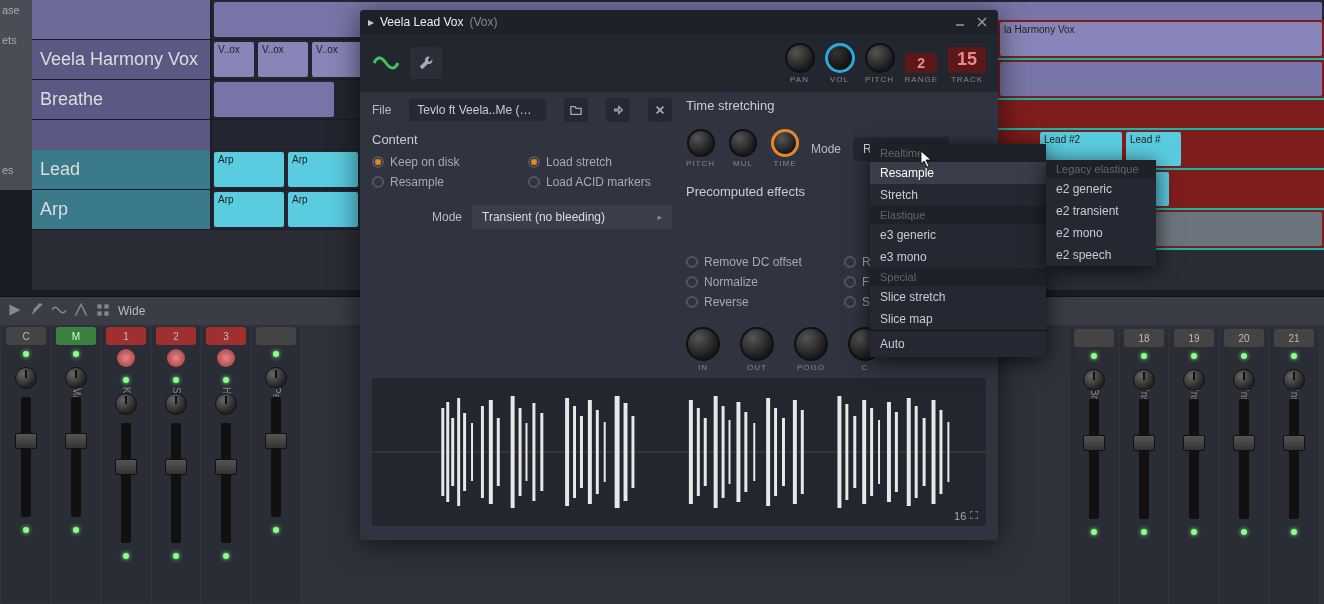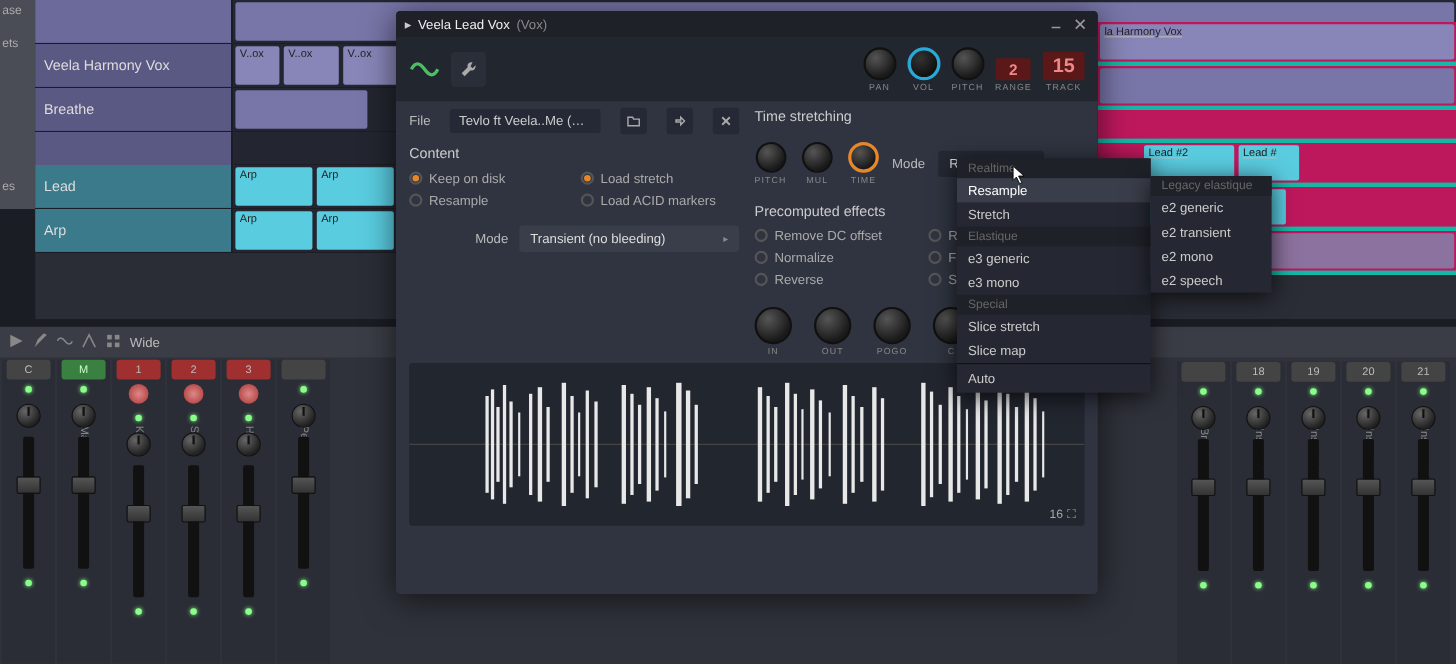--- a/index.html
+++ b/index.html
@@ -1,21 +1,21 @@
 <!DOCTYPE html>
 <html><head>
 <meta charset="utf-8">
 <style>
 * { margin: 0; padding: 0; box-sizing: border-box; font-family: 'Segoe UI', Arial, sans-serif; }
 body { background: #1a1d24; width: 1324px; height: 604px; overflow: hidden; position: relative; color: #bbb; font-size: 12px; }
 
 
 .bg-tracks { position: absolute; top: 0; left: 0; right: 0; height: 290px; background: #2a2d35; }
 .track-row { height: 40px; display: flex; align-items: center; border-bottom: 1px solid #1a1d24; }
-.track-header { width: 180px; background: #6b6a9a; color: #ddd; height: 100%; display: flex; align-items: center; padding: 0 8px; font-size: 13px; border-right: 2px solid #1a1d24; }
+.track-header { width: 180px; background: #6b6a9a; color: #ddd; height: 100%; display: flex; align-items: center; padding: 0 8px; font-size: 18px; border-right: 2px solid #1a1d24; }
 .track-header.dark { background: #5a5984; }
 .track-header.teal { background: #3a7a8a; }
 .track-content { flex: 1; background: #232630; height: 100%; position: relative; display: flex; gap: 4px; padding: 2px; }
 .clip { background: #8886b8; height: 100%; border-radius: 2px; position: relative; font-size: 10px; color: #222; padding: 2px 4px; overflow: hidden; }
 .clip.wave { background: #7876a8; }
 .clip.teal { background: #5acce0; }
 
 .side-labels { position: absolute; left: 0; top: 0; width: 32px; background: #4a4d55; }
 .side-label { height: 30px; writing-mode: horizontal-tb; font-size: 11px; padding: 4px 2px; color: #aaa; }
 
@@ -71,21 +71,21 @@
 
 .select-row { display: flex; align-items: center; gap: 10px; font-size: 12px; }
 .select-box { flex: 1; background: #3a3e4a; padding: 5px 10px; border-radius: 3px; color: #ddd; display: flex; align-items: center; justify-content: space-between; cursor: pointer; }
 .select-box.mode { background: #242832; }
 .select-arrow { font-size: 9px; color: #888; }
 
 .knob-row { display: flex; gap: 14px; margin: 8px 0; justify-content: flex-start; }
 .knob-row .knob-circle { width: 28px; height: 28px; }
 .knob-row .knob-circle.time { border: 3px solid #e8862a; }
 
-.radio-list { display: flex; flex-direction: column; gap: 6px; margin-bottom: 8px; }
+.radio-list { display: flex; flex-direction: column; gap: 6px; margin-bottom: 8px; margin-top: 48px; }
 
 .bottom-knob-row { display: flex; gap: 20px; margin-top: 10px; }
 .bottom-knob-row .knob-circle { width: 34px; height: 34px; }
 
 
 .dropdown { position: absolute; left: 870px; top: 144px; width: 176px; background: #252832; z-index: 200; box-shadow: 0 4px 20px rgba(0,0,0,0.7); font-size: 12px; }
 .dropdown-group-header { padding: 3px 10px; color: #666; font-size: 11px; background: #1e2128; }
 .dropdown-item { padding: 4px 10px; color: #ccc; cursor: pointer; }
 .dropdown-item.selected { background: #3a3e4a; color: #fff; }
 .dropdown-col2 { position: absolute; left: 1046px; top: 160px; width: 110px; background: #252832; z-index: 200; box-shadow: 0 4px 20px rgba(0,0,0,0.7); font-size: 12px; }
@@ -97,21 +97,21 @@
 .waveform-display { margin: 0 12px 8px 12px; height: 148px; background: #22262f; border-radius: 3px; position: relative; overflow: hidden; }
 .waveform-display svg { width: 100%; height: 100%; }
 .wf-footer { position: absolute; bottom: 4px; right: 8px; font-size: 11px; color: #aaa; display: flex; align-items: center; gap: 4px; }
 
 
 .precomp-cols { display: flex; gap: 16px; }
 .precomp-cols .col { flex: 1; }
 
 
 .right-clips { position: absolute; top: 20px; left: 998px; right: 0; height: 280px; }
-.right-row { height: 40px; position: relative; background: #be185d; border-bottom: 4px solid #14b8a6; display: flex; gap: 4px; padding: 2px; text-decoration: underline; }
+.right-row { height: 40px; position: relative; background: #7f1d1d; border-bottom: 2px solid #14b8a6; display: flex; gap: 4px; padding: 2px; }
 </style>
 </head>
 <body>
 
 <div class="side-labels">
   <div class="side-label">ase</div>
   <div class="side-label">ets</div>
   <div class="side-label" style="margin-top:100px">es</div>
 </div>
 

